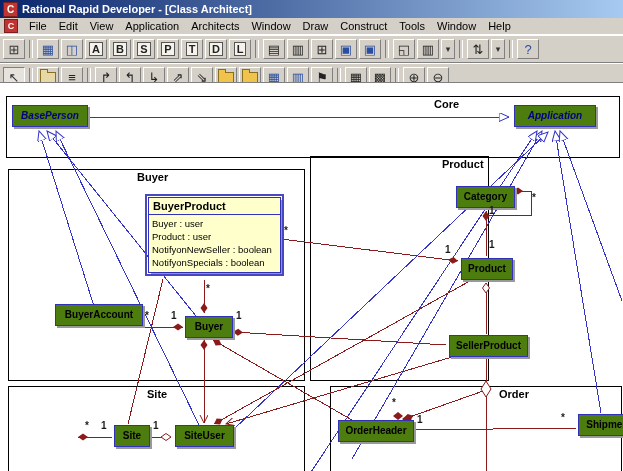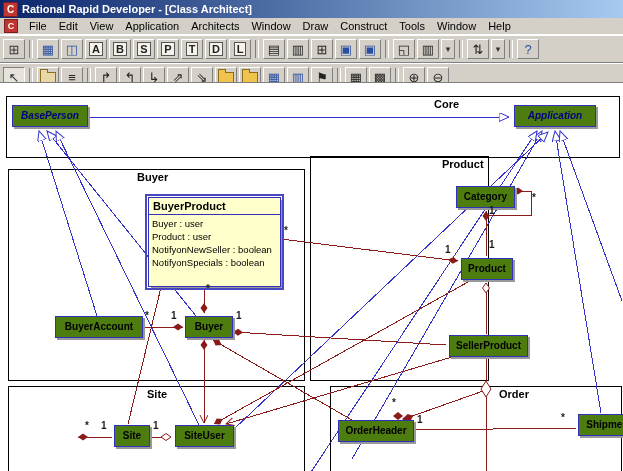--- a/index.html
+++ b/index.html
@@ -36,21 +36,21 @@
     border-top:1px solid #808080;overflow:hidden;}
   .pkg{position:absolute;border:1px solid #000;background:transparent;}
   .pkg-label{position:absolute;top:1px;font-size:11px;font-weight:bold;color:#000;padding:0 3px;background:#fff;}
   .cls{position:absolute;background:#4d7c0f;border:1px solid #3030b8;height:20px;line-height:20px;
     text-align:center;font-size:10px;font-weight:bold;color:#000;box-shadow:2px 2px 0 #999;white-space:nowrap;}
   .cls.abstract{color:#000080;font-style:italic;}
   .clsbig{position:absolute;background:#ffffcc;border:1px solid #3030b8;outline:2px solid #4848c0;
     outline-offset:1px;box-shadow:3px 3px 0 #999;}
   .clsbig-title{text-align:left;font-size:11px;font-weight:bold;color:#000;
     border-bottom:1px solid #3030b8;padding:2px 4px;}
-  .clsbig-attrs{padding:2px 3px 17px 3px;}
+  .clsbig-attrs{padding:2px 3px 3px 3px;}
   .clsbig-attrs div{font-size:9.5px;line-height:13px;color:#000;white-space:nowrap;}
   .mult{position:absolute;font-size:10px;font-weight:bold;color:#1a1a1a;line-height:10px;}
   svg line,svg polyline{shape-rendering:crispEdges;}
 </style>
 </head>
 <body>
 
 <div>
 
   <div class="titlebar">
@@ -219,21 +219,21 @@
     <div class="clsbig" style="left:148px;top:114px;width:131px">
       <div class="clsbig-title">BuyerProduct</div>
       <div class="clsbig-attrs">
         <div>Buyer : user</div>
         <div>Product : user</div>
         <div>NotifyonNewSeller : boolean</div>
         <div>NotifyonSpecials : boolean</div>
       </div>
     </div>
 
-    <div class="cls" style="left:55px;top:233px;width:86px"><span>BuyerAccount</span></div>
+    <div class="cls" style="left:55px;top:221px;width:86px"><span>BuyerAccount</span></div>
     <div class="cls" style="left:185px;top:233px;width:46px"><span>Buyer</span></div>
     <div class="cls" style="left:456px;top:103px;width:57px"><span>Category</span></div>
     <div class="cls" style="left:461px;top:175px;width:50px"><span>Product</span></div>
     <div class="cls" style="left:449px;top:252px;width:77px"><span>SellerProduct</span></div>
     <div class="cls" style="left:114px;top:342px;width:34px"><span>Site</span></div>
     <div class="cls" style="left:175px;top:342px;width:57px"><span>SiteUser</span></div>
     <div class="cls" style="left:338px;top:337px;width:74px"><span>OrderHeader</span></div>
     <div class="cls" style="left:578px;top:331px;width:60px"><span>Shipment</span></div>
 
     <span class="mult" style="left:145px;top:228px">*</span>

